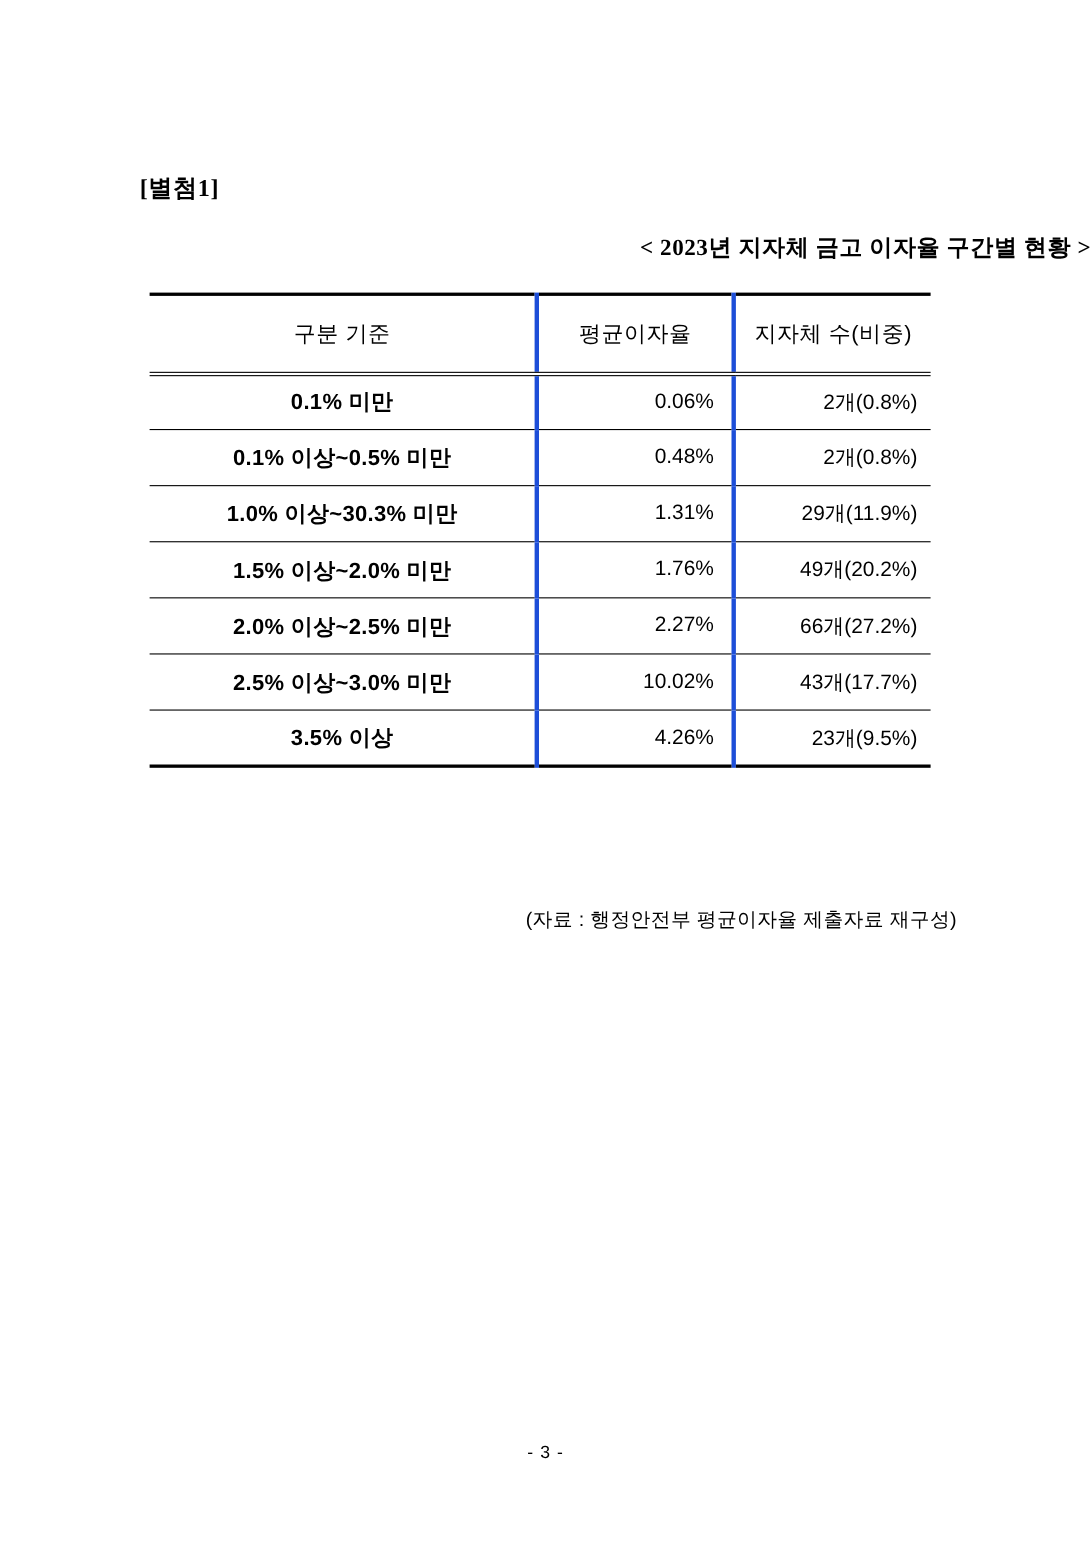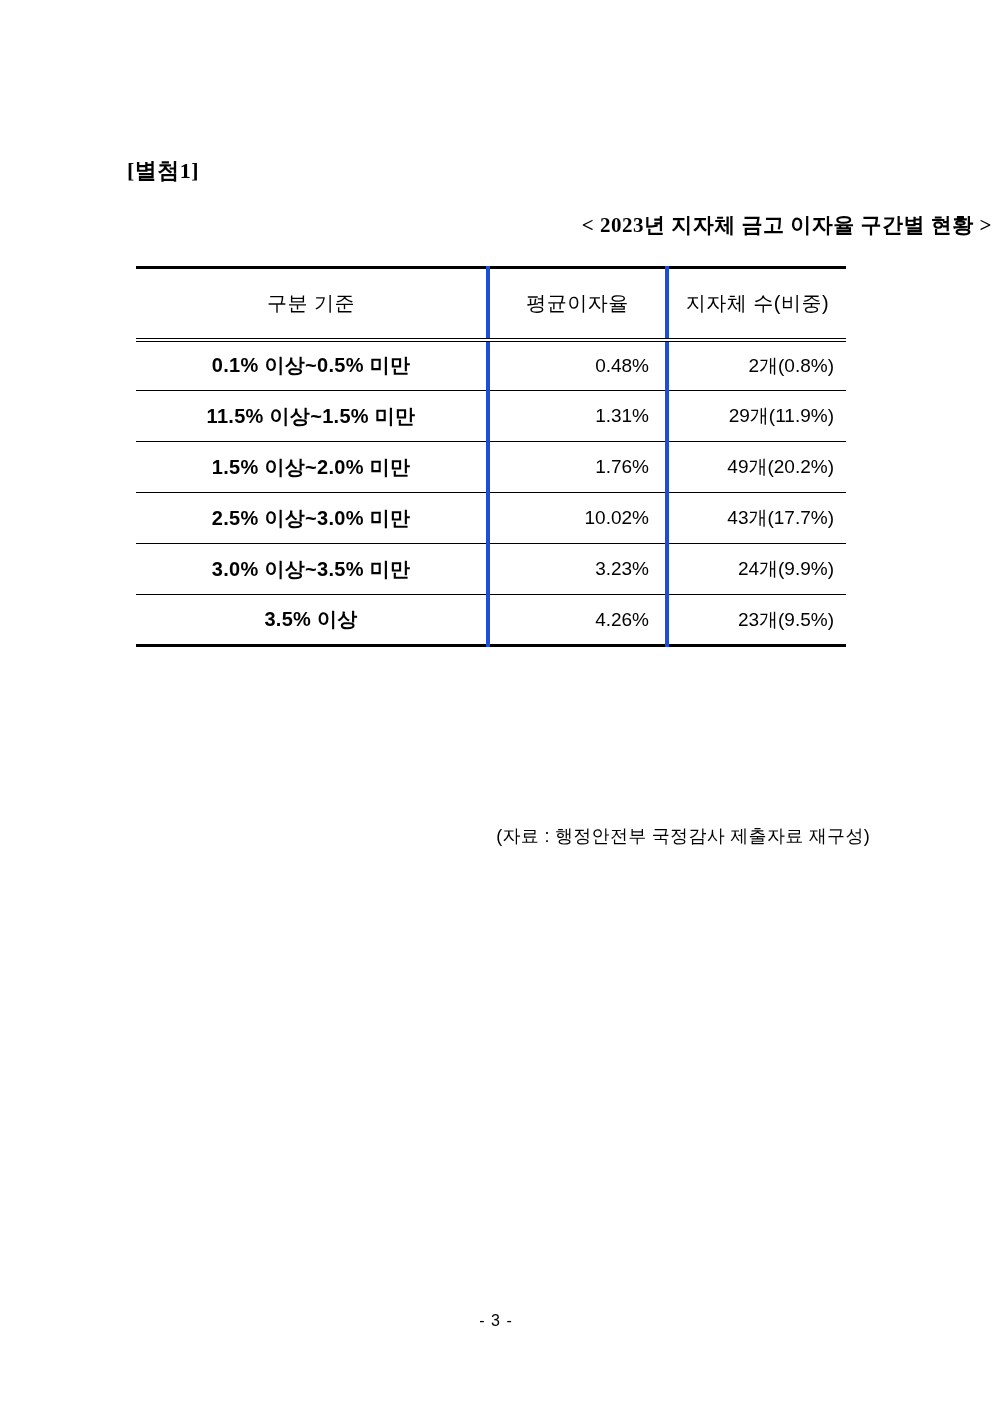--- a/index.html
+++ b/index.html
@@ -115,47 +115,52 @@
   </colgroup>
   <thead>
     <tr>
       <th>구분 기준</th>
       <th class="sep">평균이자율</th>
       <th class="sep">지자체 수(비중)</th>
     </tr>
   </thead>
   <tbody>
     <tr>
+      <td class="category-cell">0.1% 미만</td>
+      <td class="sep avg-rate-cell">0.06%</td>
+      <td class="sep count-cell">2개(0.8%)</td>
+    </tr>
+    <tr>
       <td class="category-cell">0.1% 이상~0.5% 미만</td>
       <td class="sep avg-rate-cell">0.48%</td>
       <td class="sep count-cell">2개(0.8%)</td>
     </tr>
     <tr>
-      <td class="category-cell">11.5% 이상~1.5% 미만</td>
+      <td class="category-cell">1.0% 이상~30.3% 미만</td>
       <td class="sep avg-rate-cell">1.31%</td>
       <td class="sep count-cell">29개(11.9%)</td>
     </tr>
     <tr>
       <td class="category-cell">1.5% 이상~2.0% 미만</td>
       <td class="sep avg-rate-cell">1.76%</td>
       <td class="sep count-cell">49개(20.2%)</td>
     </tr>
     <tr>
+      <td class="category-cell">2.0% 이상~2.5% 미만</td>
+      <td class="sep avg-rate-cell">2.27%</td>
+      <td class="sep count-cell">66개(27.2%)</td>
+    </tr>
+    <tr>
       <td class="category-cell">2.5% 이상~3.0% 미만</td>
       <td class="sep avg-rate-cell">10.02%</td>
       <td class="sep count-cell">43개(17.7%)</td>
-    </tr>
-    <tr>
-      <td class="category-cell">3.0% 이상~3.5% 미만</td>
-      <td class="sep avg-rate-cell">3.23%</td>
-      <td class="sep count-cell">24개(9.9%)</td>
     </tr>
     <tr>
       <td class="category-cell">3.5% 이상</td>
       <td class="sep avg-rate-cell">4.26%</td>
       <td class="sep count-cell">23개(9.5%)</td>
     </tr>
   </tbody>
 </table>
 
-<div class="source-note">(자료 : 행정안전부 국정감사 제출자료 재구성)</div>
+<div class="source-note">(자료 : 행정안전부 평균이자율 제출자료 재구성)</div>
 
 <div class="page-number">- 3 -</div>
 
 </body></html>

